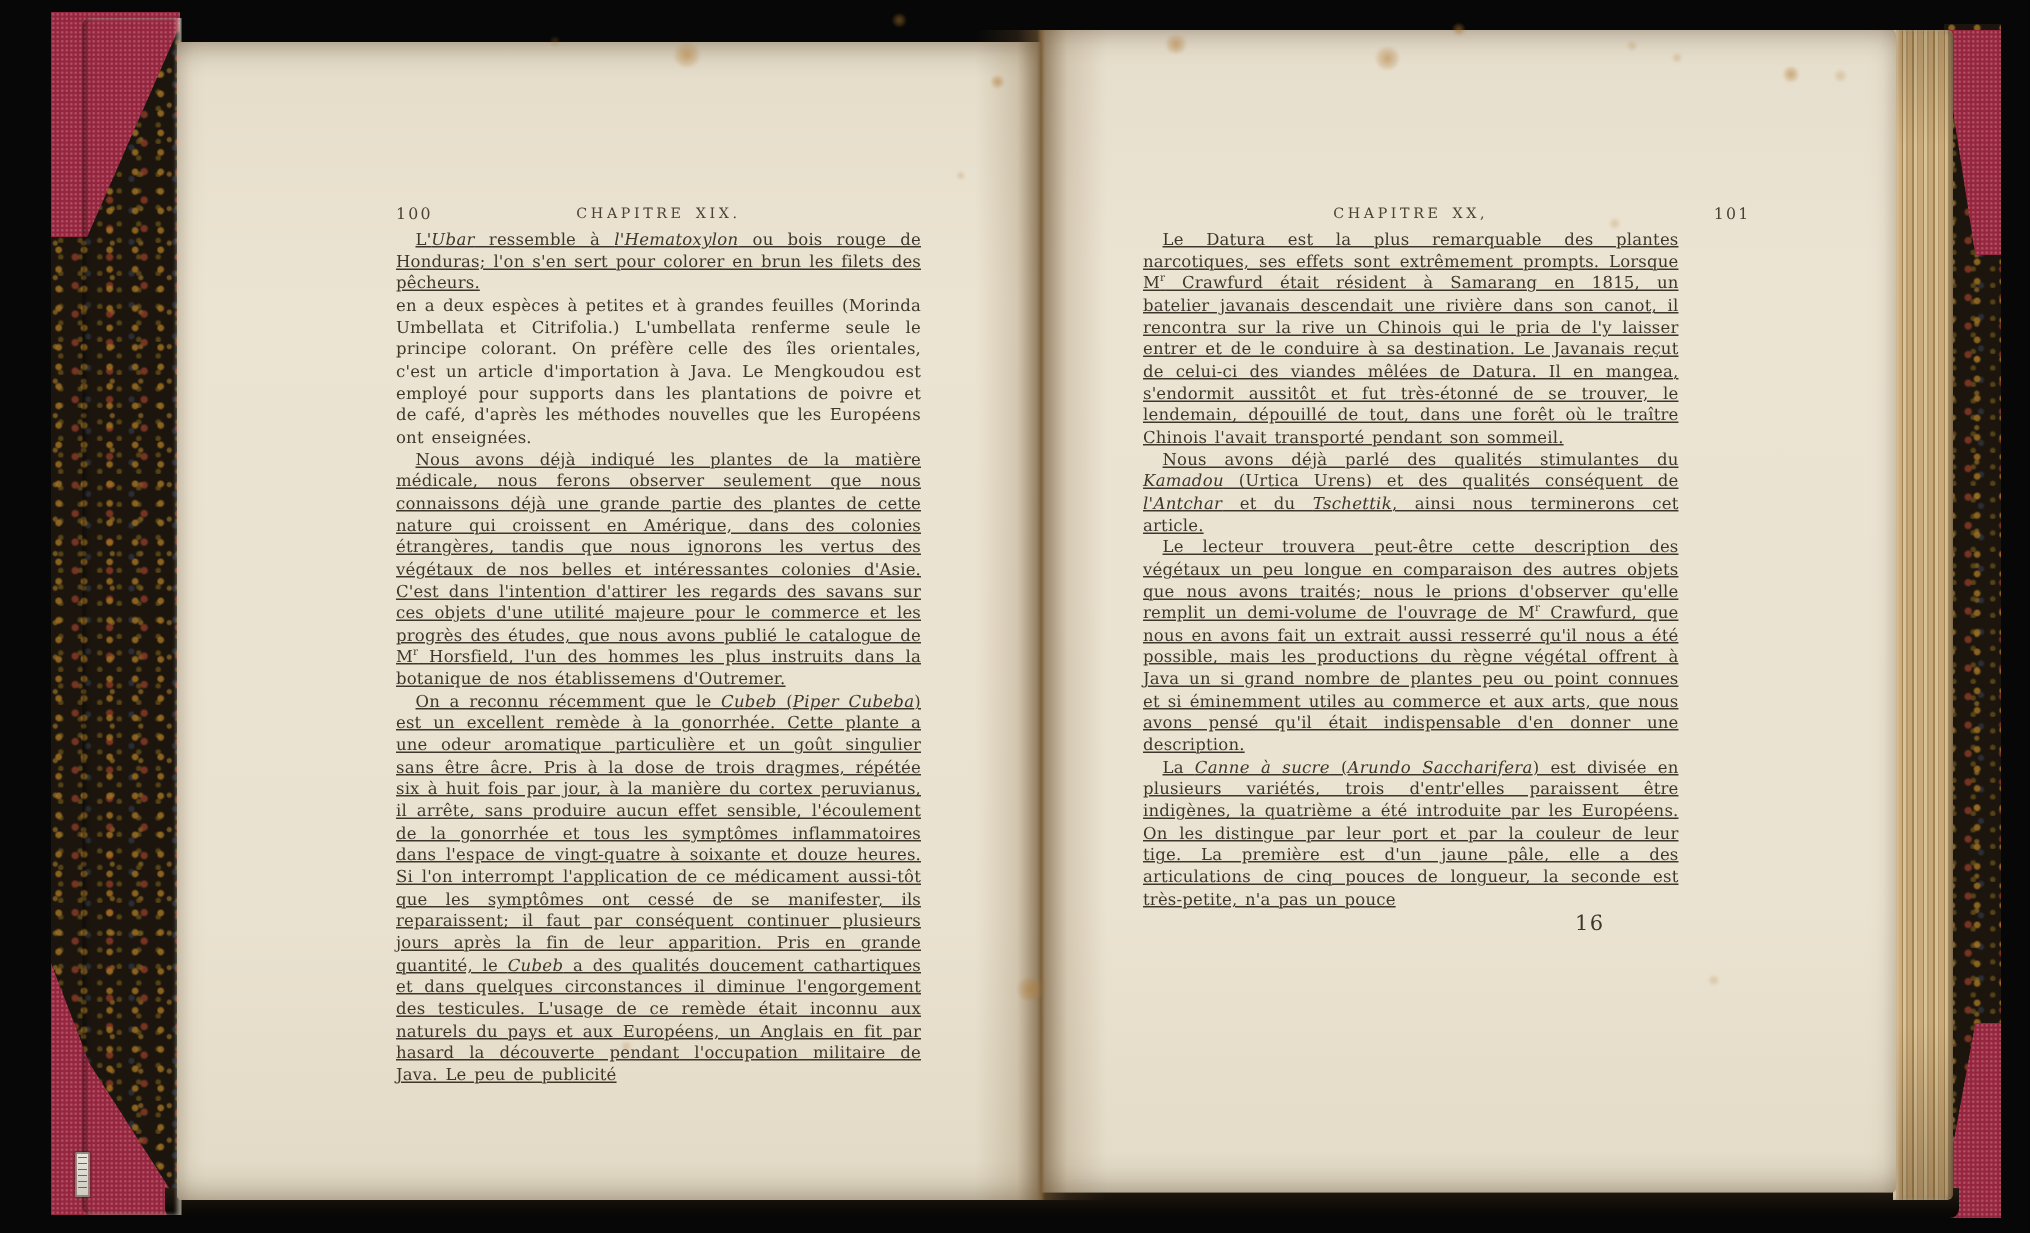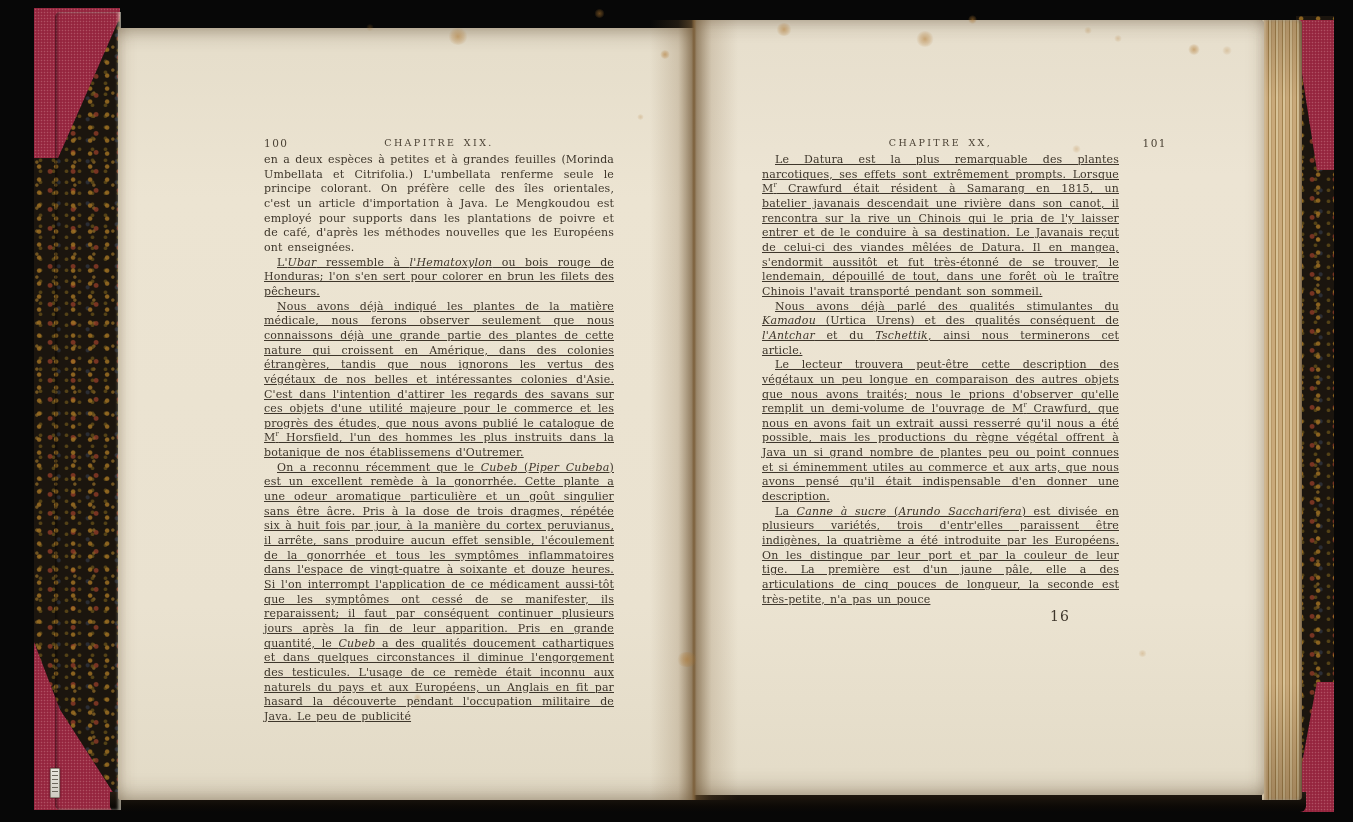--- a/index.html
+++ b/index.html
@@ -202,22 +202,22 @@
   <div class="fox faint" style="left:1222px;top:46px;width:10px;height:9px;"></div>
   <div class="fox faint" style="left:1072px;top:145px;width:9px;height:8px;"></div>
   <div class="fox faint" style="left:1138px;top:650px;width:9px;height:7px;"></div>
 
   <div class="text-block text-left">
     <div class="running-head">
       <span class="folio folio-left">100</span>
       <span>CHAPITRE XIX.</span>
     </div>
     <div>
+        <p class="para indent"><span>L'</span><i>Ubar</i><span> ressemble à </span><i>l'Hematoxylon</i><span> ou bois rouge de Honduras; l'on s'en sert pour colorer en brun les filets des pêcheurs.</span></p>
         <p class="para"><span>en a deux espèces à petites et à grandes feuilles (Morinda Umbellata et Citrifolia.) L'umbellata renferme seule le principe colorant. On préfère celle des îles orientales, c'est un article d'importation à Java. Le Mengkoudou est employé pour supports dans les plantations de poivre et de café, d'après les méthodes nouvelles que les Européens ont enseignées.</span></p>
-        <p class="para indent"><span>L'</span><i>Ubar</i><span> ressemble à </span><i>l'Hematoxylon</i><span> ou bois rouge de Honduras; l'on s'en sert pour colorer en brun les filets des pêcheurs.</span></p>
         <p class="para indent"><span>Nous avons déjà indiqué les plantes de la matière médicale, nous ferons observer seulement que nous connaissons déjà une grande partie des plantes de cette nature qui croissent en Amérique, dans des colonies étrangères, tandis que nous ignorons les vertus des végétaux de nos belles et intéressantes colonies d'Asie. C'est dans l'intention d'attirer les regards des savans sur ces objets d'une utilité majeure pour le commerce et les progrès des études, que nous avons publié le catalogue de M</span><sup>r</sup><span> Horsfield, l'un des hommes les plus instruits dans la botanique de nos établissemens d'Outremer.</span></p>
         <p class="para indent"><span>On a reconnu récemment que le </span><i>Cubeb</i><span> (</span><i>Piper Cubeba</i><span>) est un excellent remède à la gonorrhée. Cette plante a une odeur aromatique particulière et un goût singulier sans être âcre. Pris à la dose de trois dragmes, répétée six à huit fois par jour, à la manière du cortex peruvianus, il arrête, sans produire aucun effet sensible, l'écoulement de la gonorrhée et tous les symptômes inflammatoires dans l'espace de vingt-quatre à soixante et douze heures. Si l'on interrompt l'application de ce médicament aussi-tôt que les symptômes ont cessé de se manifester, ils reparaissent; il faut par conséquent continuer plusieurs jours après la fin de leur apparition. Pris en grande quantité, le </span><i>Cubeb</i><span> a des qualités doucement cathartiques et dans quelques circonstances il diminue l'engorgement des testicules. L'usage de ce remède était inconnu aux naturels du pays et aux Européens, un Anglais en fit par hasard la découverte pendant l'occupation militaire de Java. Le peu de publicité</span></p>
       </div>
   </div>
 
   <div class="text-block text-right">
     <div class="running-head">
       <span>CHAPITRE XX,</span>
       <span class="folio folio-right">101</span>
     </div>

